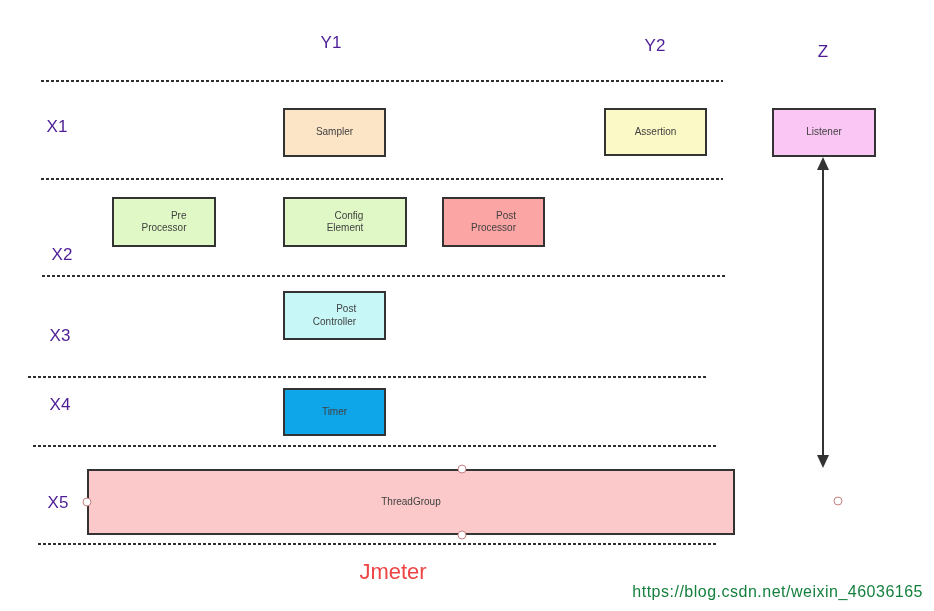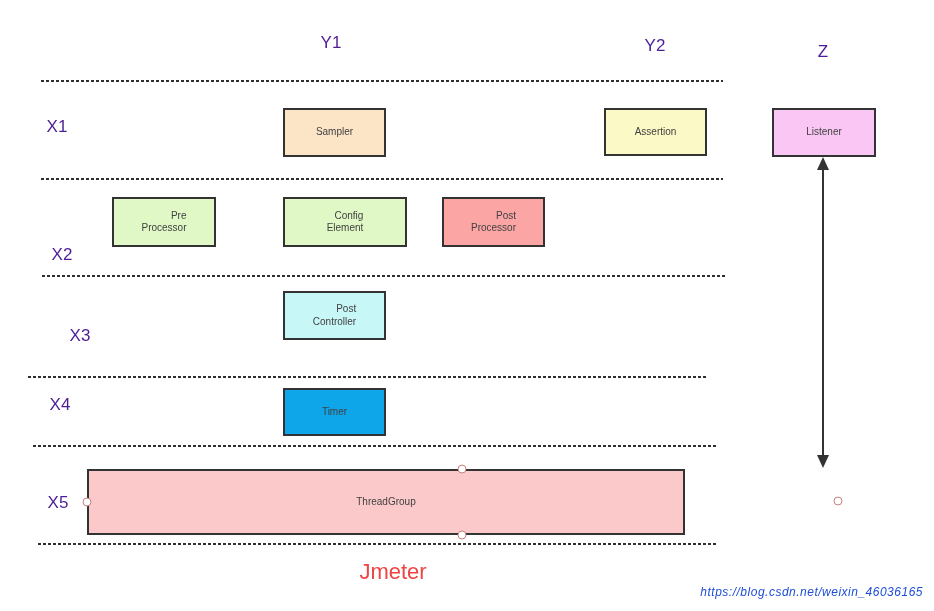--- a/index.html
+++ b/index.html
@@ -23,35 +23,35 @@
     white-space:pre-line;
   }
   #node-sampler     { left:283px; top:108px; width:103px; height:49px; }
   #node-assertion   { left:604px; top:108px; width:103px; height:48px; }
   #node-listener    { left:772px; top:108px; width:104px; height:49px; }
   #node-pre         { left:112px; top:197px; width:104px; height:50px; }
   #node-config      { left:283px; top:197px; width:124px; height:50px; }
   #node-post        { left:442px; top:197px; width:103px; height:50px; }
   #node-logic       { left:283px; top:291px; width:103px; height:49px; }
   #node-timer       { left:283px; top:388px; width:103px; height:48px; }
-  #node-threadgroup { left:87px;  top:469px; width:598px; height:66px; }
+  #node-threadgroup { left:87px;  top:469px; width:648px; height:66px; }
 
   #sep-1 { left:41px; top:80px;  width:682px; }
   #sep-2 { left:41px; top:178px; width:682px; }
   #sep-3 { left:42px; top:275px; width:683px; }
   #sep-4 { left:28px; top:376px; width:678px; }
   #sep-5 { left:33px; top:445px; width:685px; }
   #sep-6 { left:38px; top:543px; width:679px; }
 
   #label-y1 { left:331px; top:43px; }
   #label-y2 { left:655px; top:46px; }
   #label-z  { left:823px; top:52px; }
   #label-x1 { left:57px;  top:127px; }
   #label-x2 { left:62px;  top:227px;margin-top:28px; }
-  #label-x3 { left:60px;  top:336px;margin-left:20px; }
+  #label-x3 { left:60px;  top:336px; }
   #label-x4 { left:60px;  top:405px; }
   #label-x5 { left:58px;  top:503px; }
 
   #arrow-line {
     position:absolute; left:822px; top:167px; width:2px; height:291px;
     background:#333333;
   }
   .arrowhead { position:absolute; width:0; height:0; }
   #arrowhead-up {
     left:817px; top:157px;
@@ -72,21 +72,21 @@
   #handle-right  { left:838px; top:501px; }
   #handle-top    { left:462px; top:469px; }
   #handle-bottom { left:462px; top:535px; }
 
   #diagram-title {
     position:absolute; left:393px; top:572px; transform:translate(-50%,-50%);
     font-size:22px; color:#ef4444; white-space:nowrap;
   }
   #watermark {
     position:absolute; left:923px; top:592px; transform:translate(-100%,-50%);
-    font-size:12px; color:#1d4ed8; letter-spacing:0.5px; white-space:nowrap;font-style:italic;
+    font-size:16px; color:#15803d; letter-spacing:0.5px; white-space:nowrap;
   }
 </style>
 </head>
 <body>
 
 <div id="canvas">
 
   <div class="axis-label" id="label-y1">Y1</div>
   <div class="axis-label" id="label-y2">Y2</div>
   <div class="axis-label" id="label-z">Z</div>

